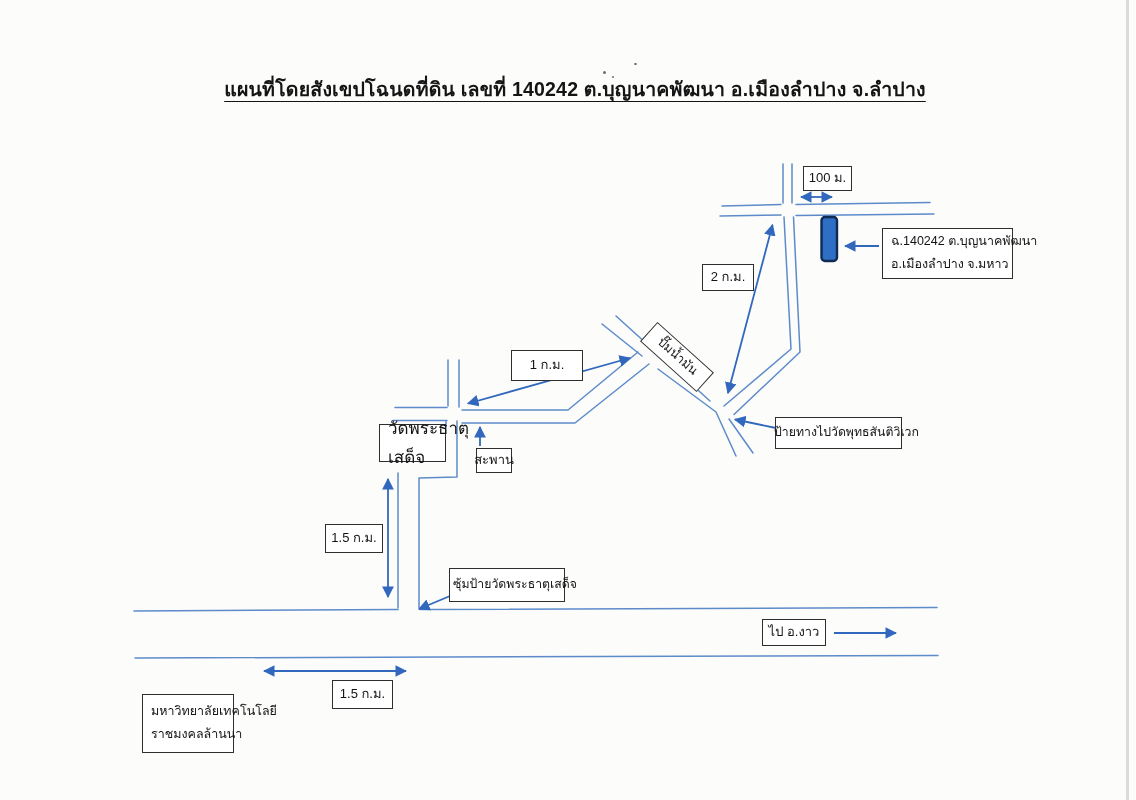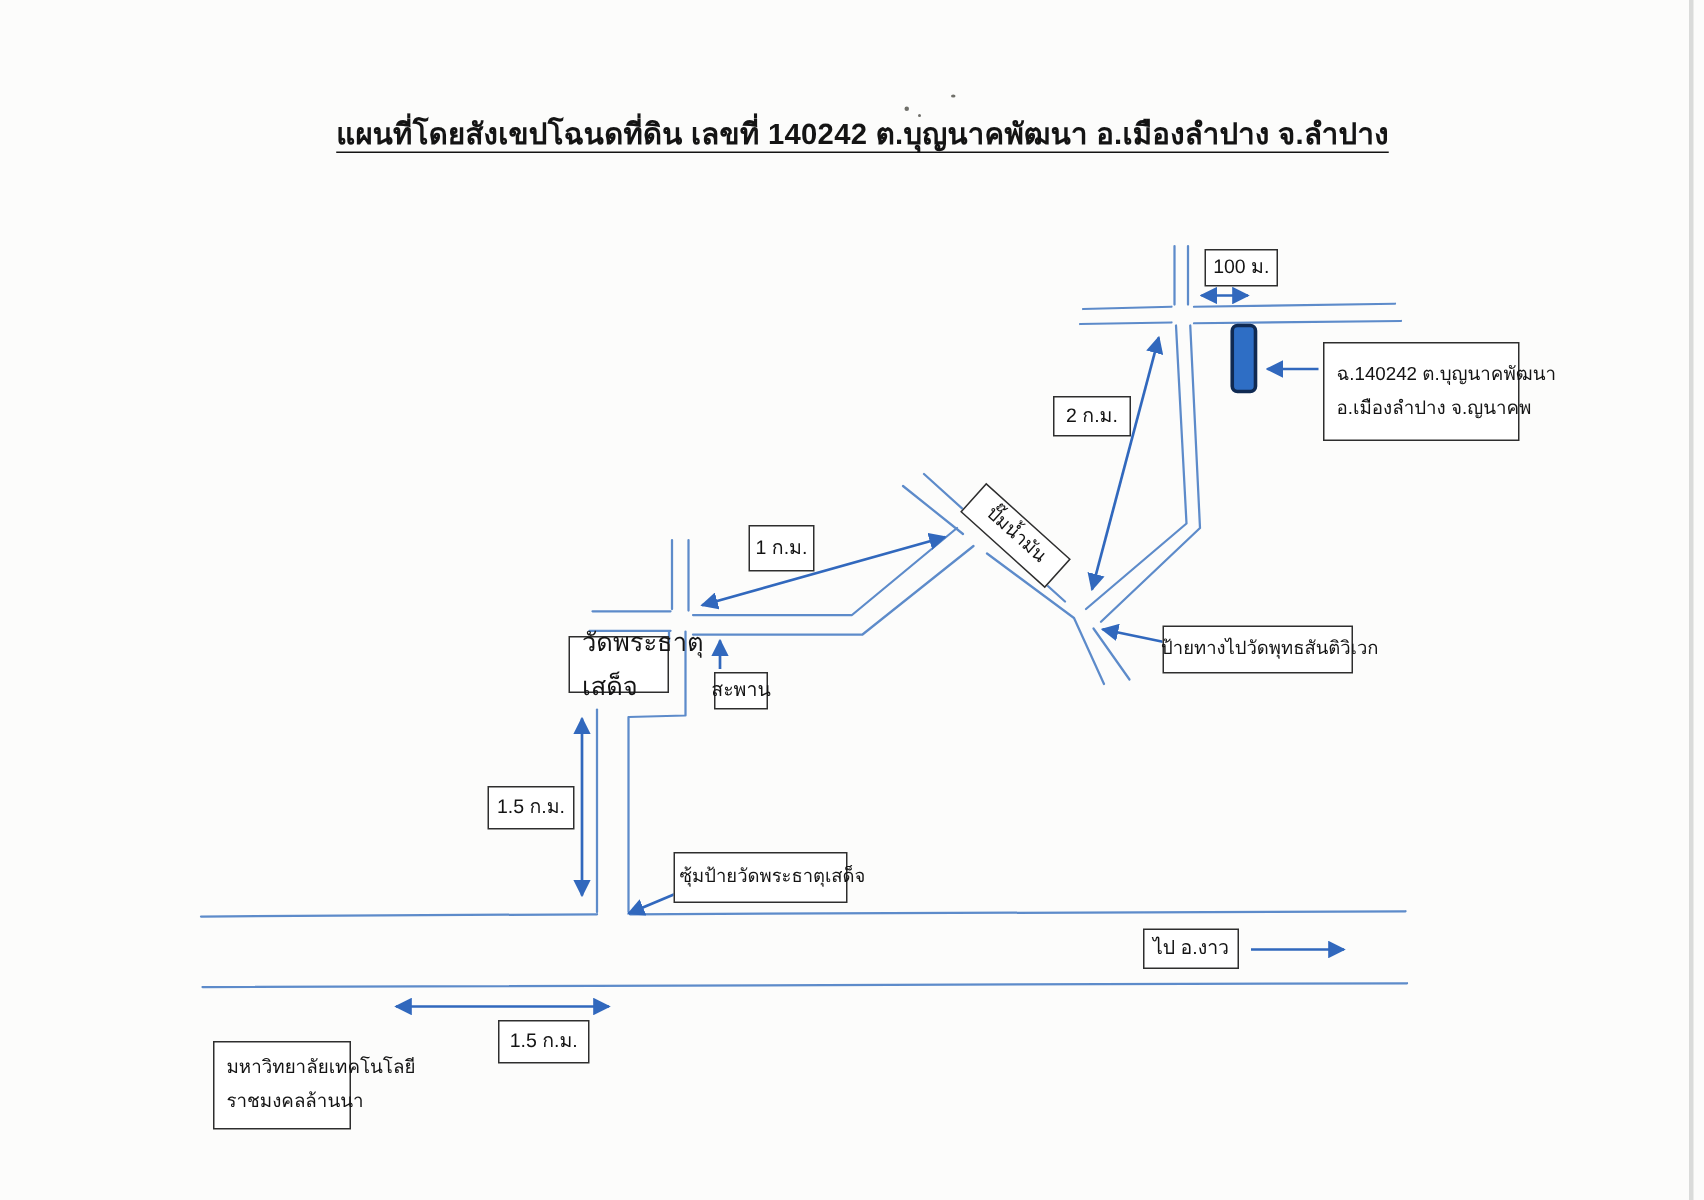--- a/index.html
+++ b/index.html
@@ -98,30 +98,30 @@
       <line class="arrow" x1="264" y1="671" x2="406" y2="671" marker-start="url(#ah)" marker-end="url(#ah)"></line>
     </g>
 
     <rect class="parcel" x="821.5" y="217" width="15.5" height="44" rx="3.5"></rect>
   </svg>
 
   <div class="lbl" style="left:803px;top:166px;width:49px;height:25px">100 ม.</div>
 
   <div class="lbl" style="left:702px;top:264px;width:52px;height:27px">2 ก.ม.</div>
 
-  <div class="lbl two" style="left:882px;top:228px;width:131px;height:66px">
+  <div class="lbl two" style="left:882px;top:228px;width:131px;height:51px">
     <span>ฉ.140242 ต.บุญนาคพัฒนา</span>
-    <span>อ.เมืองลำปาง จ.ญนาคพ</span>
+    <span>อ.เมืองลำปาง จ.มหาว</span>
   </div>
 
   <div class="lbl rot" style="left:639px;top:344px;width:76px;height:26px">ปั๊มน้ำมัน</div>
 
   <div class="lbl small" style="left:775px;top:417px;width:127px;height:32px">ป้ายทางไปวัดพุทธสันติวิเวก</div>
 
-  <div class="lbl" style="left:499px;top:350px;width:44px;height:31px">1 ก.ม.</div>
+  <div class="lbl" style="left:511px;top:350px;width:72px;height:31px">1 ก.ม.</div>
 
   <div class="lbl two" style="left:379px;top:424px;width:67px;height:38px;font-size:17px">
     <span>วัดพระธาตุ</span>
     <span>เสด็จ</span>
   </div>
 
   <div class="lbl" style="left:476px;top:448px;width:36px;height:25px">สะพาน</div>
 
   <div class="lbl" style="left:325px;top:524px;width:58px;height:29px">1.5 ก.ม.</div>
 

